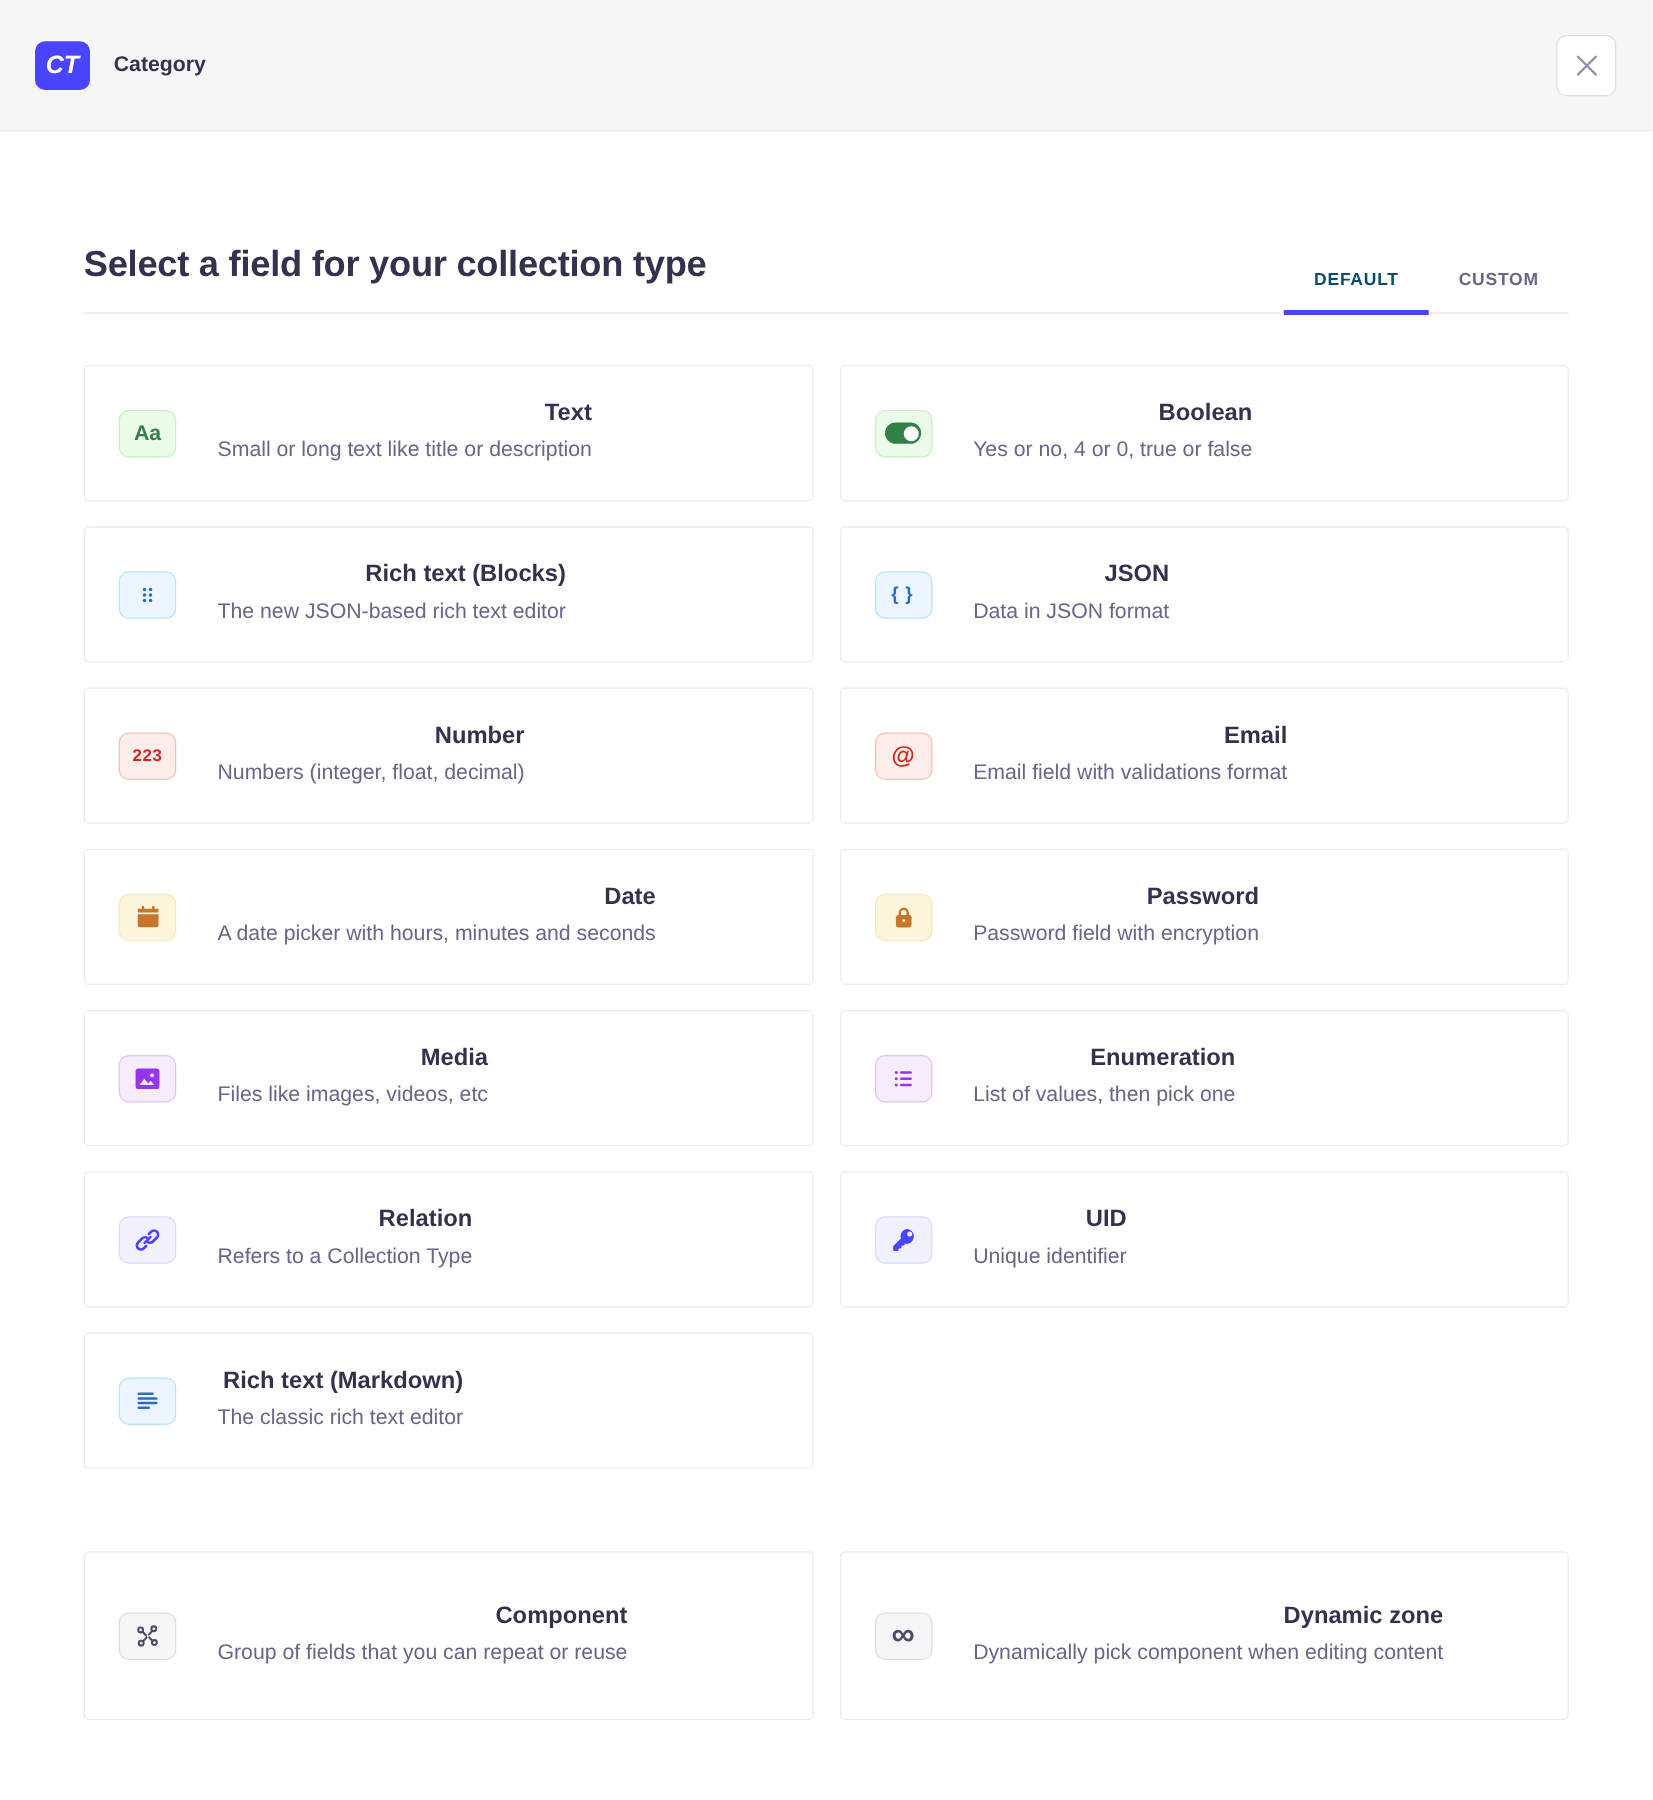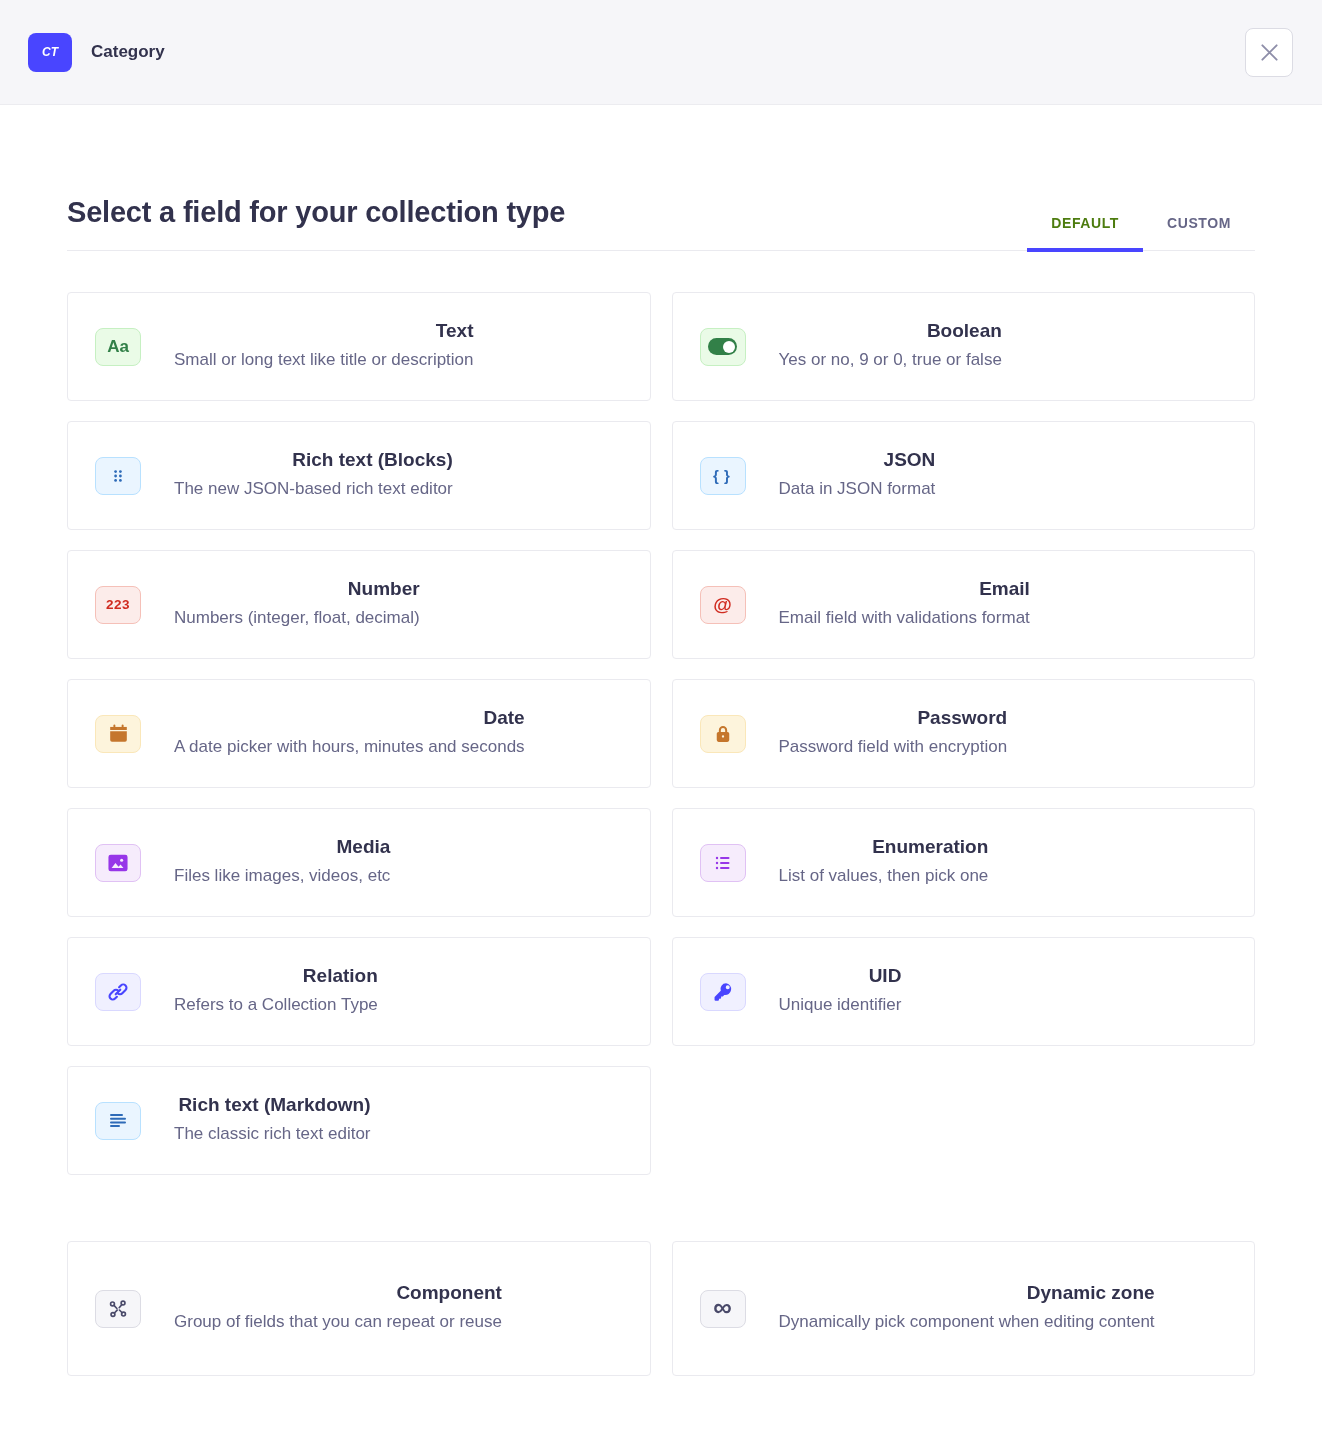--- a/index.html
+++ b/index.html
@@ -11,21 +11,21 @@
   }
   
   .topbar {
     height:105px; background:#f6f6f9;
     display:flex; align-items:center;
     padding:0 29px 0 28px;
     border-bottom:1px solid #ececf0;
   }
   .ct-badge {
     width:44px; height:39px; background:#4945ff; border-radius:8px;
-    color:#fff; font-weight:700; font-style:italic; font-size:12px;
+    color:#fff; font-weight:700; font-style:italic; font-size:20px;
     display:flex; align-items:center; justify-content:center;
   }
   .topbar-title { margin-left:19px; font-size:17px; font-weight:700; color:#32324d; }
   .close-btn {
     margin-left:auto; width:48px; height:49px; background:#fff;
     border:1px solid #dcdce4; border-radius:8px; cursor:pointer;
     display:flex; align-items:center; justify-content:center;
   }
   
   .main { padding:0 67px 60px; }
@@ -34,21 +34,21 @@
     border-bottom:1px solid #eaeaef; padding-top:91px;
   }
   h1 { font-size:29px; font-weight:700; color:#32324d; padding-bottom:21px; letter-spacing:-0.2px; }
   .tabs { display:flex; }
   .tab {
     background:none; border:none; cursor:pointer;
     font-family:inherit; font-size:14px; font-weight:700; letter-spacing:0.6px;
     color:#666687; padding:0 24px 17px;
     border-bottom:4px solid transparent; margin-bottom:-2px;
   }
-  .tab.active { color:#4d7c0f; border-bottom-color:#4945ff; }
+  .tab.active { color:#0c4a6e; border-bottom-color:#4945ff; }
   
   .grid {
     margin-top:41px; display:grid; grid-template-columns:1fr 1fr;
     column-gap:21px; row-gap:20px;
   }
   .grid.special { margin-top:66px; }
   .card {
     min-height:109px; background:#fff; border:1px solid #eaeaef; border-radius:4px;
     display:flex; align-items:center; gap:33px; text-align:left;
     padding:12px 24px 12px 27px; cursor:pointer; font-family:inherit;
@@ -116,21 +116,21 @@
   </button>
 
   <button class="card">
     <span class="icon-box c-green">
           <span class="toggle">
             <span class="knob"></span>
           </span>
         </span>
     <span class="card-text">
       <span class="card-name">Boolean</span>
-      <span class="card-desc">Yes or no, 9 or 0, true or false</span>
+      <span class="card-desc">Yes or no, 4 or 0, true or false</span>
     </span>
   </button>
 
   <button class="card">
     <span class="icon-box c-blue">
           <svg width="20" height="20" viewBox="0 0 20 20" fill="currentColor">
             <circle cx="7.6" cy="5.6" r="1.4"></circle>
             <circle cx="12.4" cy="5.6" r="1.4"></circle>
             <circle cx="7.6" cy="10" r="1.4"></circle>
             <circle cx="12.4" cy="10" r="1.4"></circle>

